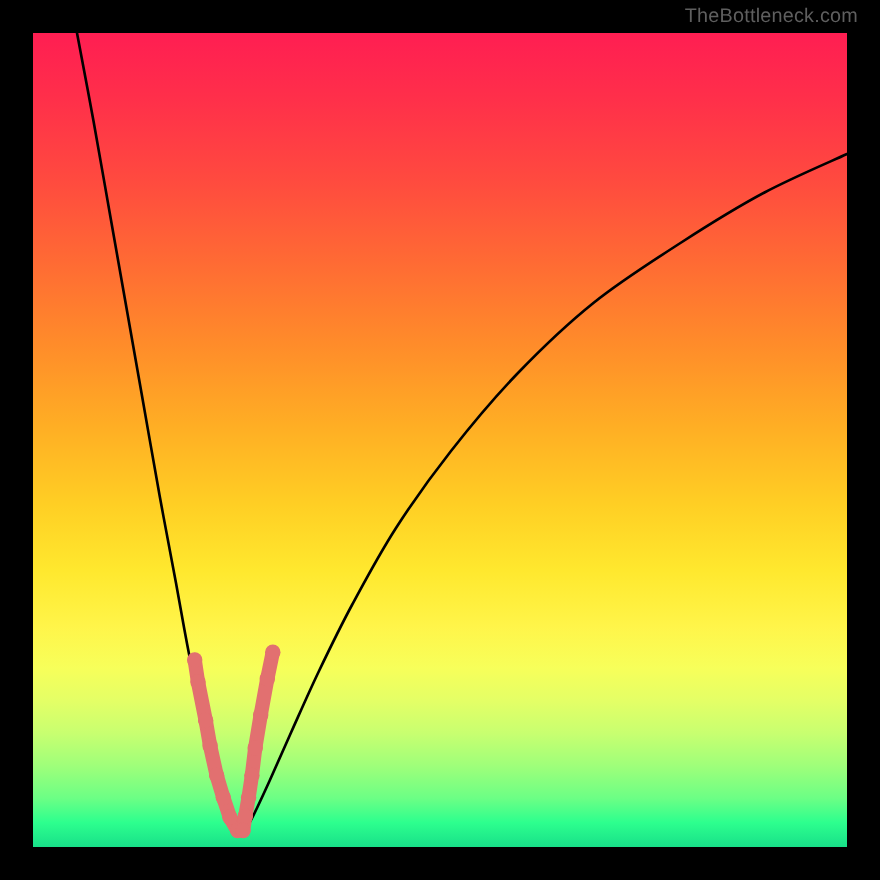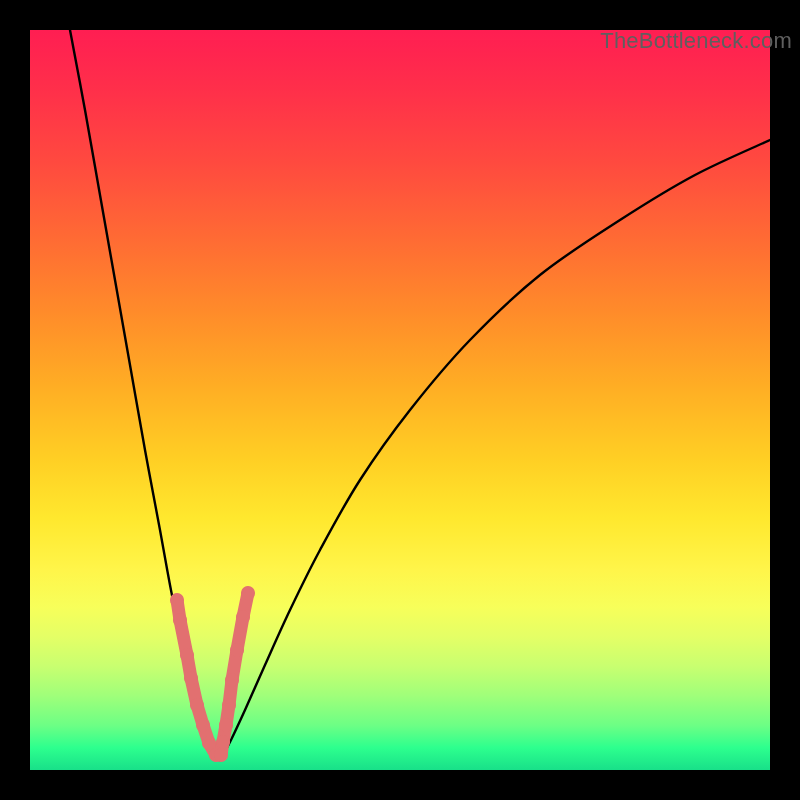--- a/index.html
+++ b/index.html
@@ -38,27 +38,26 @@
       #c8ff70 86%,
       #9fff7a 90%,
       #6cff85 94%,
       #2dff8e 97%,
       #18e089 100%
     );
   }
   .watermark {
     position: absolute;
     top: 4px;
-    right: 8px;
+    right: 20px;
     color: #5f5f5f;
-    font-size: 22px;
+    font-size: 18px;
     letter-spacing: 0.2px;
     z-index: 20;
     user-select: none;
-    margin-top: 24px;
   }
   svg.overlay {
     position: absolute;
     inset: 0;
     width: 740px;
     height: 740px;
     z-index: 10;
   }
   .curve {
     fill: none;

